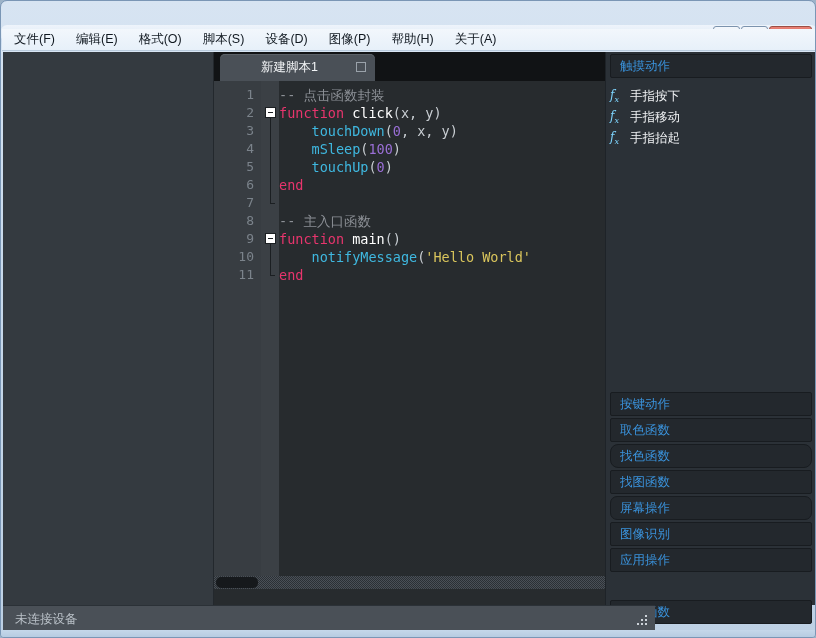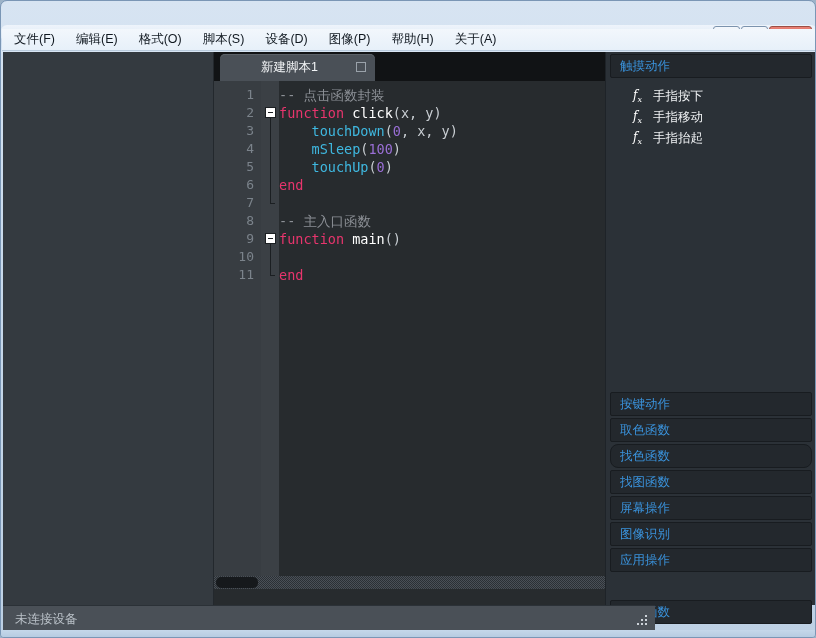--- a/index.html
+++ b/index.html
@@ -258,24 +258,24 @@
     width: 202px; height: 344px;
     background: #2b3137;
   }
   .fn-item {
     position: absolute; left: 0;
     width: 202px; height: 21px;
     display: flex; align-items: center;
     cursor: default;
   }
   .fx-icon {
-    margin-left: 23px; width: 15px;
+    margin-left: 0; width: 15px;
     font-family: "DejaVu Serif", "Liberation Serif", serif;
     font-style: italic; font-size: 12px;
-    color: #ffffff;
+    color: #7dd3fc;
   }
   .fx-icon sub { font-size: 8px; }
   .fn-label {
     margin-left: 5px;
     font-size: 12.5px; color: #f0f2f4;
     white-space: nowrap;
   }
 
   
   #panel-grip {
@@ -375,20 +375,21 @@
         <div id="code-surface">
             <div class="cl" style="top: 5px;"><span class="k-comment">-- 点击函数封装</span></div>
             <div class="cl" style="top: 23px;"><span class="k-keyword">function</span><span class="k-punc"> </span><span class="k-ident">click</span><span class="k-punc">(x, y)</span></div>
             <div class="cl" style="top: 41px;"><span class="k-punc">    </span><span class="k-func">touchDown</span><span class="k-punc">(</span><span class="k-num">0</span><span class="k-punc">, x, y)</span></div>
             <div class="cl" style="top: 59px;"><span class="k-punc">    </span><span class="k-func">mSleep</span><span class="k-punc">(</span><span class="k-num">100</span><span class="k-punc">)</span></div>
             <div class="cl" style="top: 77px;"><span class="k-punc">    </span><span class="k-func">touchUp</span><span class="k-punc">(</span><span class="k-num">0</span><span class="k-punc">)</span></div>
             <div class="cl" style="top: 95px;"><span class="k-keyword">end</span></div>
             <div class="cl" style="top: 113px;"><span class="k-punc"></span></div>
             <div class="cl" style="top: 131px;"><span class="k-comment">-- 主入口函数</span></div>
             <div class="cl" style="top: 149px;"><span class="k-keyword">function</span><span class="k-punc"> </span><span class="k-ident">main</span><span class="k-punc">()</span></div>
+            <div class="cl" style="top: 167px;"><span class="k-punc">    </span><span class="k-func">notifyMessage</span><span class="k-punc">(</span><span class="k-str">'Hello World'</span></div>
             <div class="cl" style="top: 185px;"><span class="k-keyword">end</span></div>
           </div>
       </div>
 
       <div id="hscroll">
         <div id="hscroll-thumb"></div>
       </div>
       <div id="hscroll-tail"></div>
     </div>
 
@@ -415,21 +416,21 @@
         </div>
         <div class="section-header" style="top: 366px;">
           <span>取色函数</span>
         </div>
         <div class="section-header" style="top: 392px; border-radius: 8px;">
           <span>找色函数</span>
         </div>
         <div class="section-header" style="top: 418px;">
           <span>找图函数</span>
         </div>
-        <div class="section-header" style="top: 444px;">
+        <div class="section-header" style="top: 444px; border-radius: 7px;">
           <span>屏幕操作</span>
         </div>
         <div class="section-header" style="top: 470px;">
           <span>图像识别</span>
         </div>
         <div class="section-header" style="top: 496px;">
           <span>应用操作</span>
         </div>
         <div class="section-header" style="top: 548px;">
           <span>其他函数</span>

